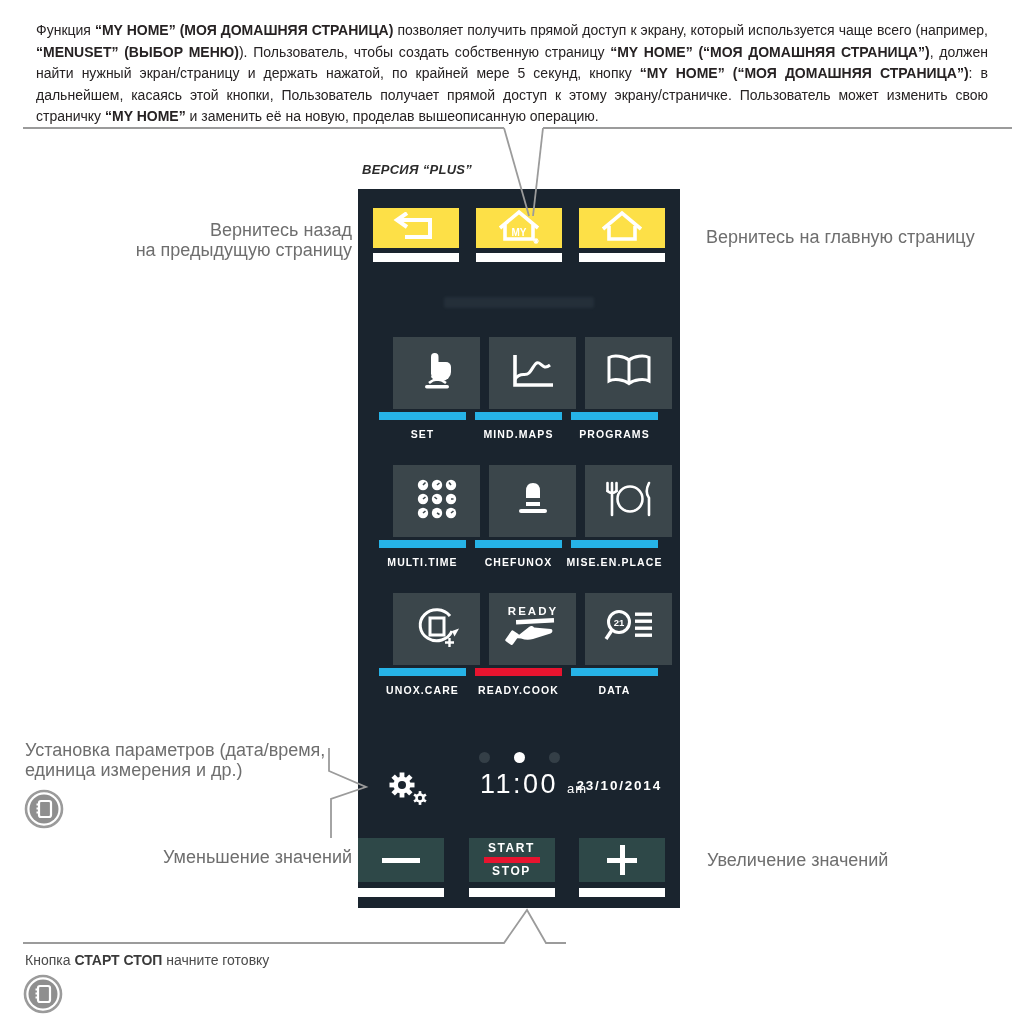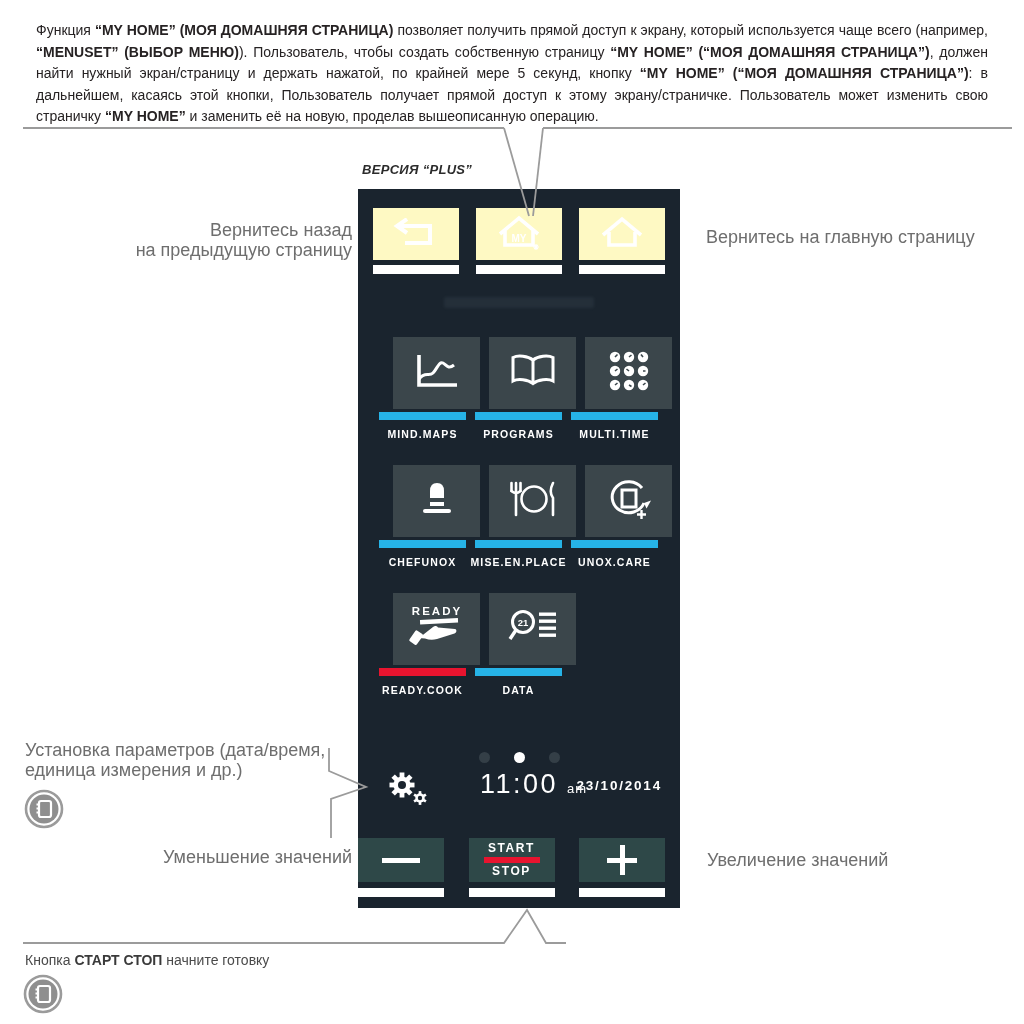--- a/index.html
+++ b/index.html
@@ -32,21 +32,21 @@
   #mi-startstop{left:23px;top:974px;}
   
   #lines{position:absolute;left:0;top:0;z-index:5;pointer-events:none;}
   
   #panel{
     position:absolute;left:358px;top:189px;width:322px;height:719px;
     background:#1a242e;z-index:2;
   }
   .nav-row{position:absolute;top:19px;left:15px;right:15px;display:flex;justify-content:space-between;}
   .nav-btn{width:86px;cursor:pointer;}
-  .nav-btn .face{height:52px;background:#fef9c3;display:flex;align-items:center;justify-content:center;}
+  .nav-btn .face{height:40px;background:#fde047;display:flex;align-items:center;justify-content:center;}
   .nav-btn .ubar{height:9px;background:#ffffff;margin-top:5px;}
   .smudge{
     position:absolute;top:108px;left:86px;width:150px;height:11px;
     background:rgba(130,150,160,0.10);filter:blur(1.5px);border-radius:2px;
   }
   .grid{
     position:absolute;top:148px;left:21px;
     display:grid;grid-template-columns:repeat(3,87px);column-gap:9px;row-gap:25px;
   }
   .cell{display:flex;flex-direction:column;align-items:center;width:87px;cursor:pointer;}
@@ -139,20 +139,36 @@
         </span>
       </div>
       <div class="ubar"></div>
     </div>
   </div>
 
   <div class="smudge"></div>
 
   <div class="grid">
 
+    <div class="cell">
+      <div class="tile">
+        <span>
+          <svg width="40" height="42" viewBox="0 0 40 42">
+            <g fill="#fff">
+              <rect x="14" y="3" width="7.5" height="24" rx="3.7"></rect>
+              <path d="M20 12 h9 a5 5 0 0 1 5 5 v5 a9 9 0 0 1 -9 9 h-7 l-4 -4 z"></path>
+              <rect x="8" y="35" width="24" height="3.5" rx="1.7"></rect>
+              <path d="M12 33 q8 -7 17 0" fill="none" stroke="#fff" stroke-width="2.5"></path>
+            </g>
+          </svg>
+        </span>
+      </div>
+      <div class="abar"></div>
+      <div class="tlabel">SET</div>
+    </div>
 
     <div class="cell">
       <div class="tile">
         <span>
           <svg width="46" height="38" viewBox="0 0 46 38">
             <path d="M5 3 V33 H43" fill="none" stroke="#fff" stroke-width="3.6"></path>
             <path d="M5 27 C11 19 15 25 19 21 C23 17 25 9 29 11 C32 12.5 34 18 40 13" fill="none" stroke="#fff" stroke-width="3"></path>
           </svg>
         </span>
       </div>

